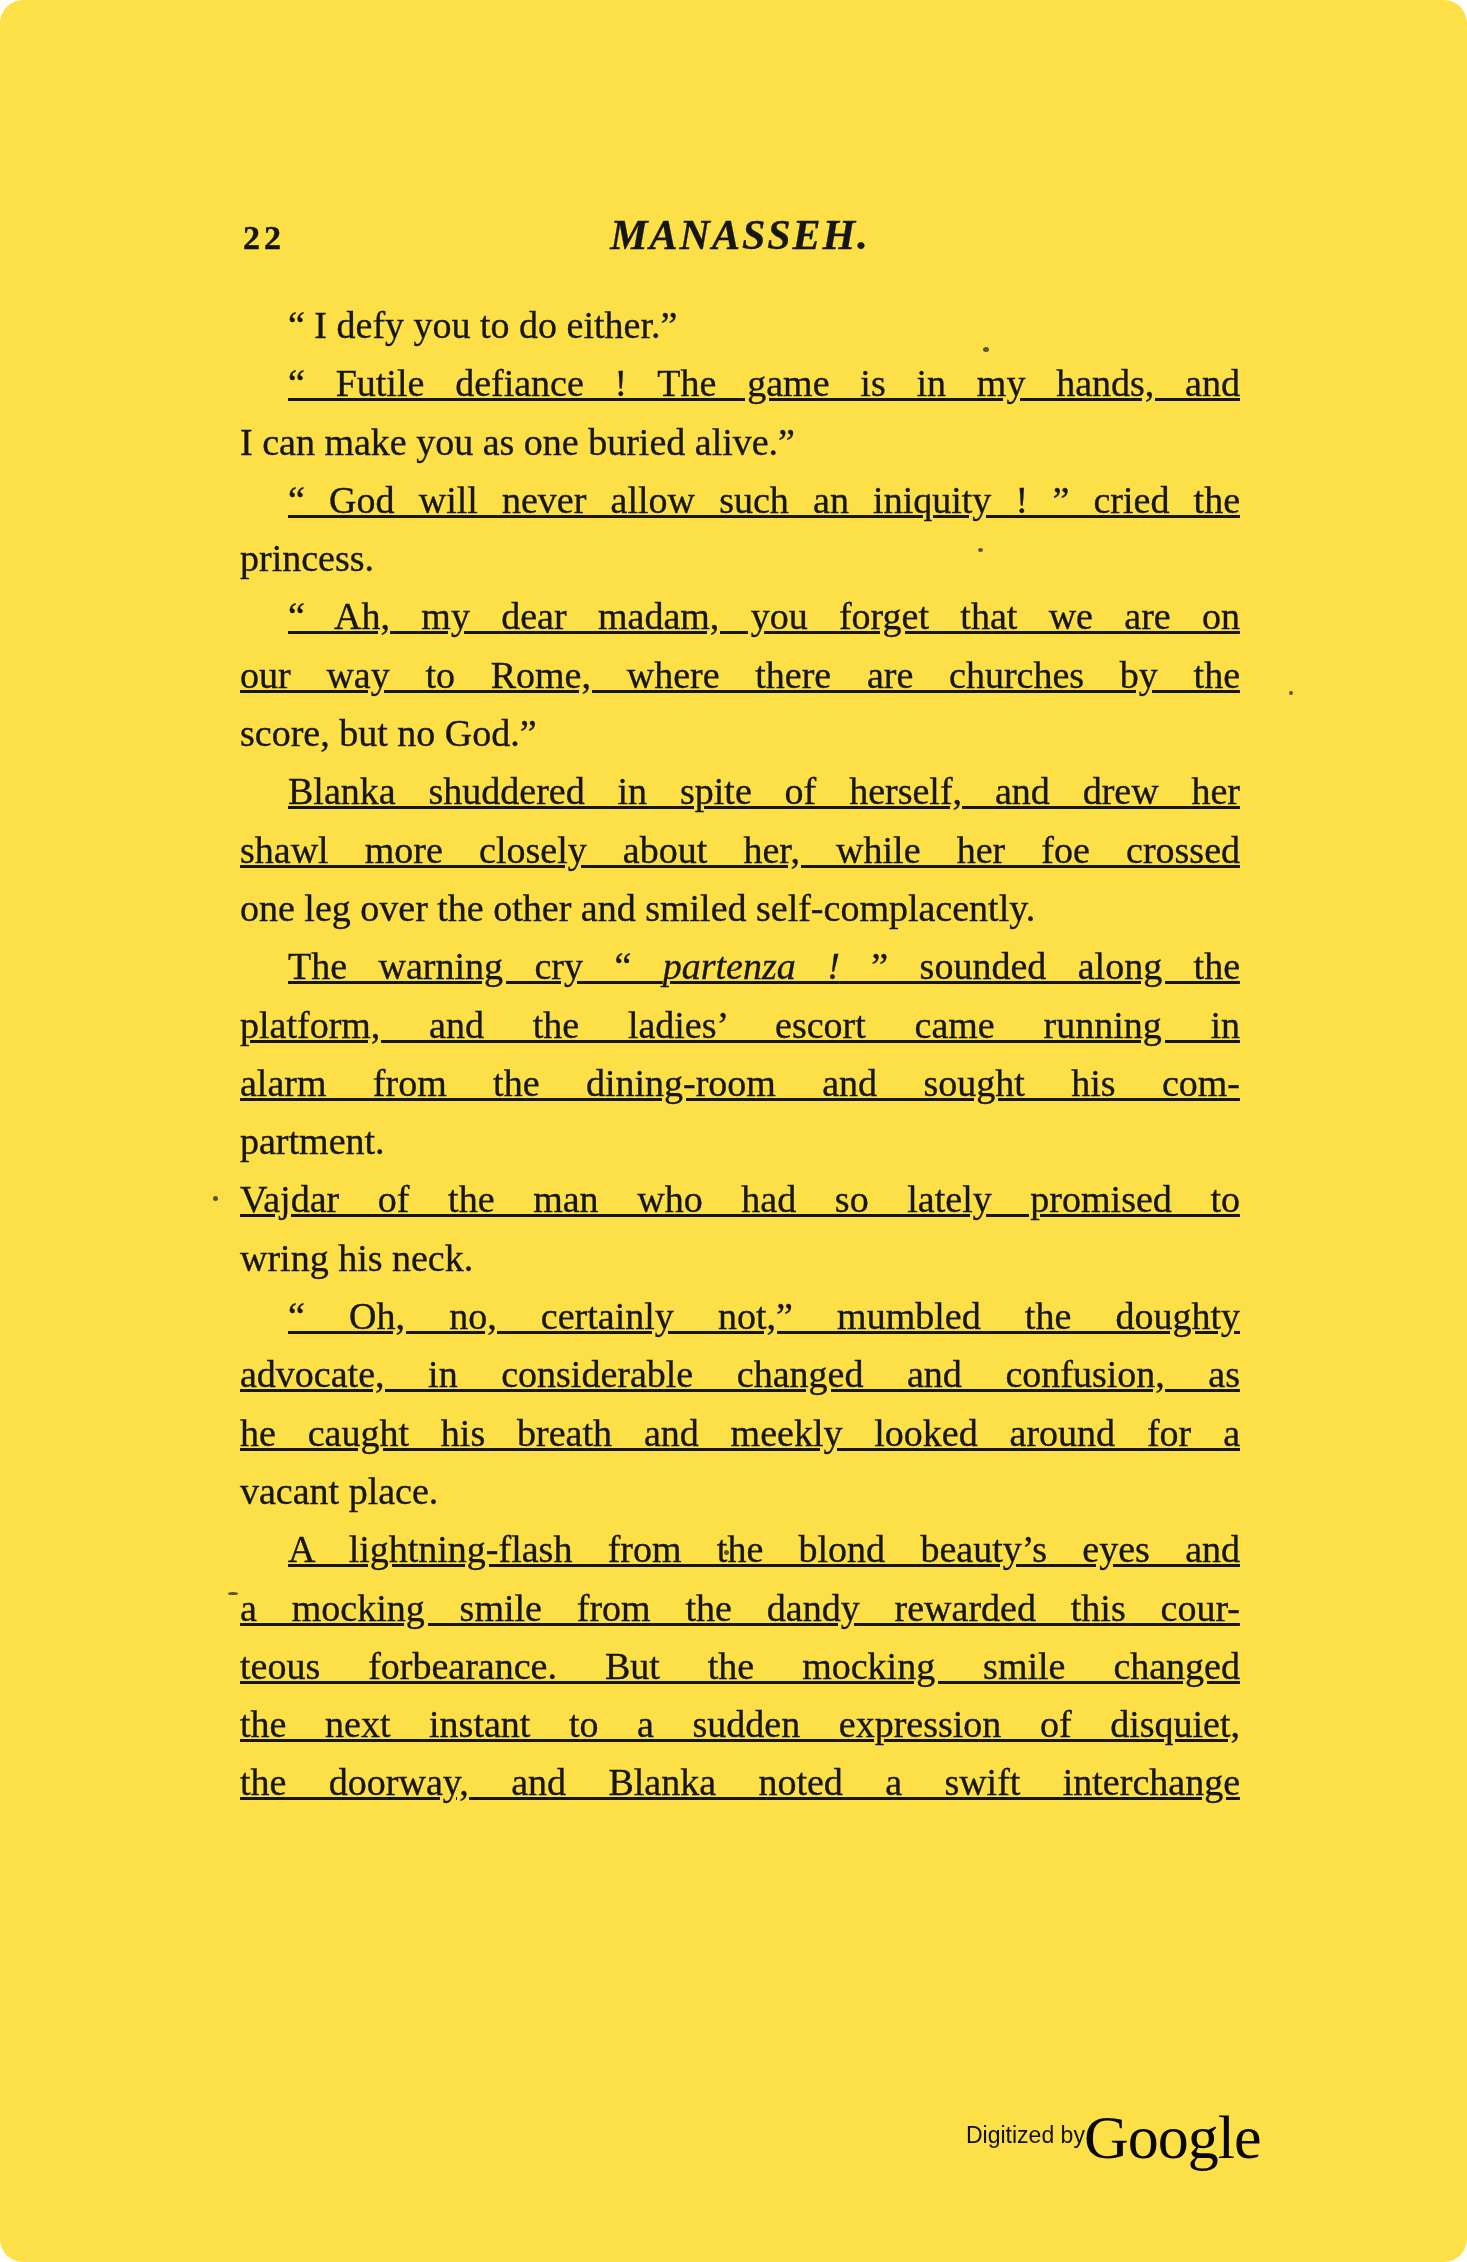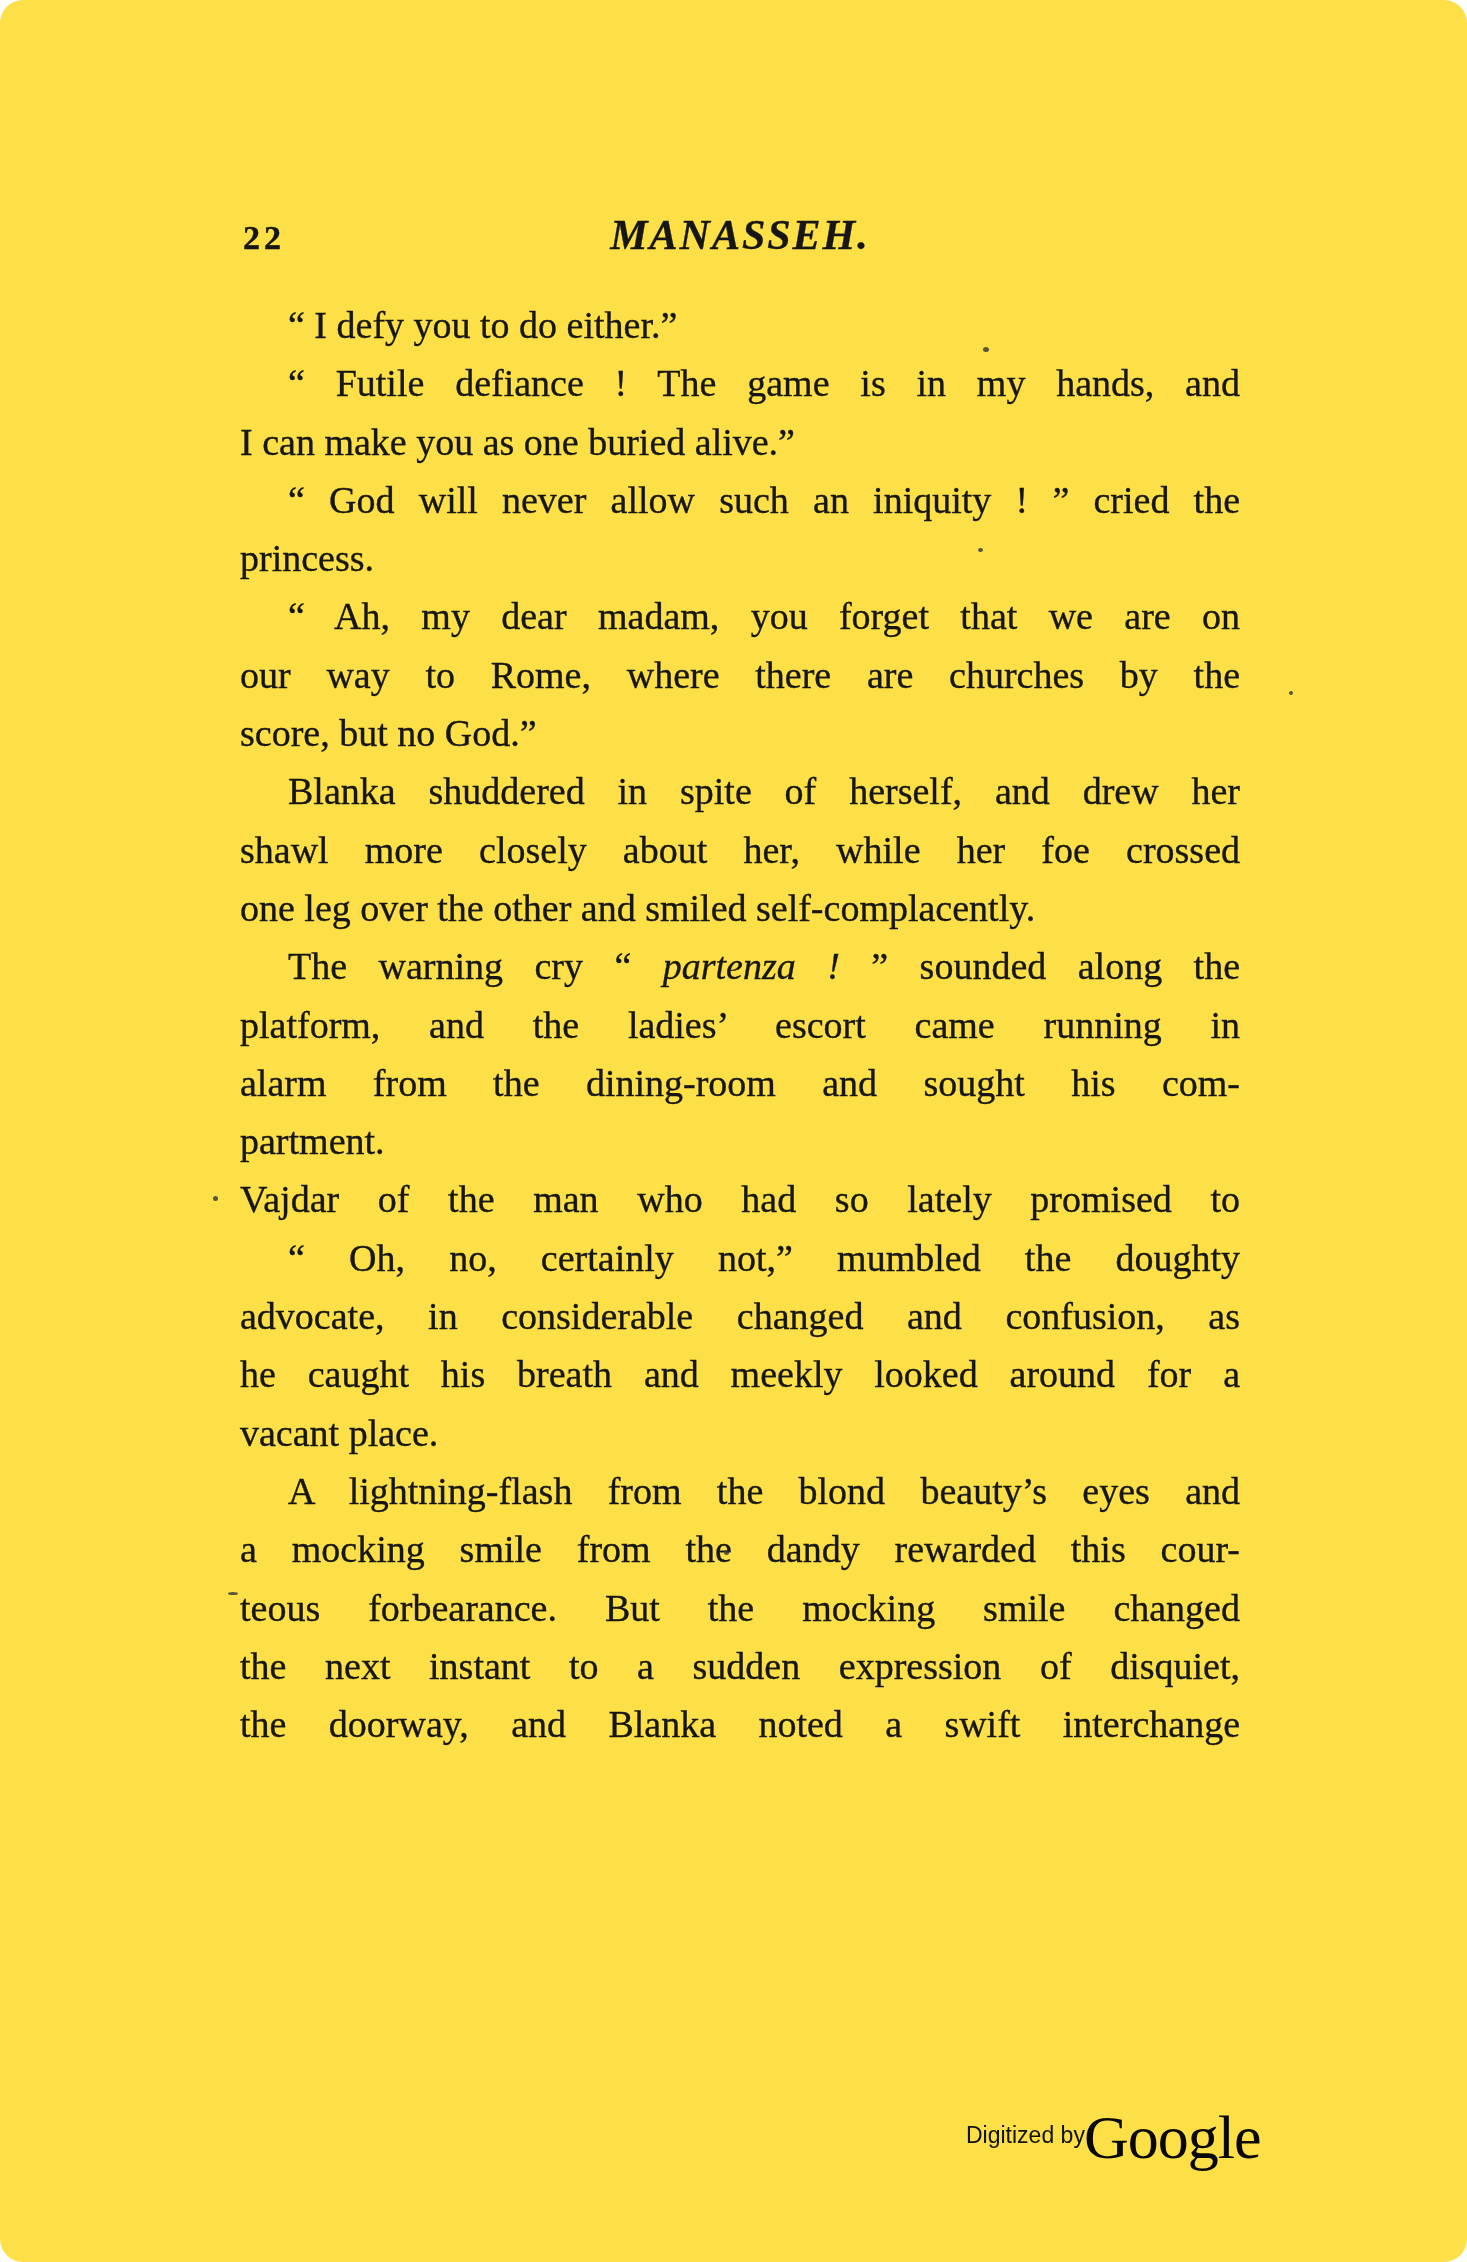--- a/index.html
+++ b/index.html
@@ -33,20 +33,21 @@
     -webkit-text-stroke:0.35px currentColor;
   }
   .line{
     height:58.3px;line-height:58.3px;
     overflow:visible;
     text-align:left;
   }
   .line.j{
     text-align:justify;
     text-align-last:justify;
+    text-decoration:underline;
   }
   .line.ind{ text-indent:48px; }
   .em{ font-style:italic;margin-top:28px; }
   
   .speck{
     position:absolute;background:#3c3c3c;border-radius:50%;opacity:.85;
   }
   
   .digitized{
     position:absolute;left:966px;top:2124px;
@@ -79,20 +80,21 @@
       <div class="line j"><span>our way to Rome, where there are churches by the</span></div>
       <div class="line"><span>score, but no God.”</span></div>
       <div class="line j ind"><span>Blanka shuddered in spite of herself, and drew her</span></div>
       <div class="line j"><span>shawl more closely about her, while her foe crossed</span></div>
       <div class="line"><span>one leg over the other and smiled self-complacently.</span></div>
       <div class="line j ind"><span>The warning cry “ </span><span class="em">partenza !</span><span> ” sounded along the</span></div>
       <div class="line j"><span>platform, and the ladies’ escort came running in</span></div>
       <div class="line j"><span>alarm from the dining-room and sought his com-</span></div>
       <div class="line"><span>partment.</span></div>
       <div class="line j"><span>Vajdar of the man who had so lately promised to</span></div>
+      <div class="line"><span>wring his neck.</span></div>
       <div class="line j ind"><span>“ Oh, no, certainly not,” mumbled the doughty</span></div>
       <div class="line j"><span>advocate, in considerable changed and confusion, as</span></div>
       <div class="line j"><span>he caught his breath and meekly looked around for a</span></div>
       <div class="line"><span>vacant place.</span></div>
       <div class="line j ind"><span>A lightning-flash from the blond beauty’s eyes and</span></div>
       <div class="line j"><span>a mocking smile from the dandy rewarded this cour-</span></div>
       <div class="line j"><span>teous forbearance.  But the mocking smile changed</span></div>
       <div class="line j"><span>the next instant to a sudden expression of disquiet,</span></div>
       <div class="line j"><span>the doorway, and Blanka noted a swift interchange</span></div>
     </div>

